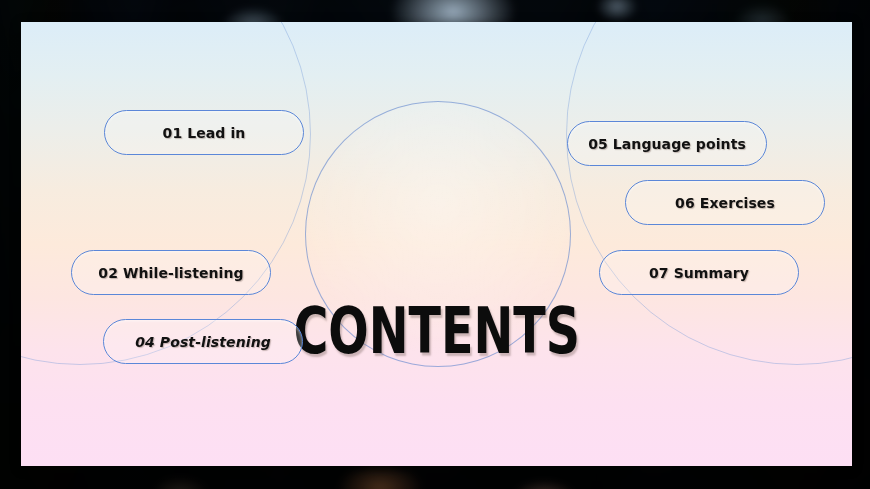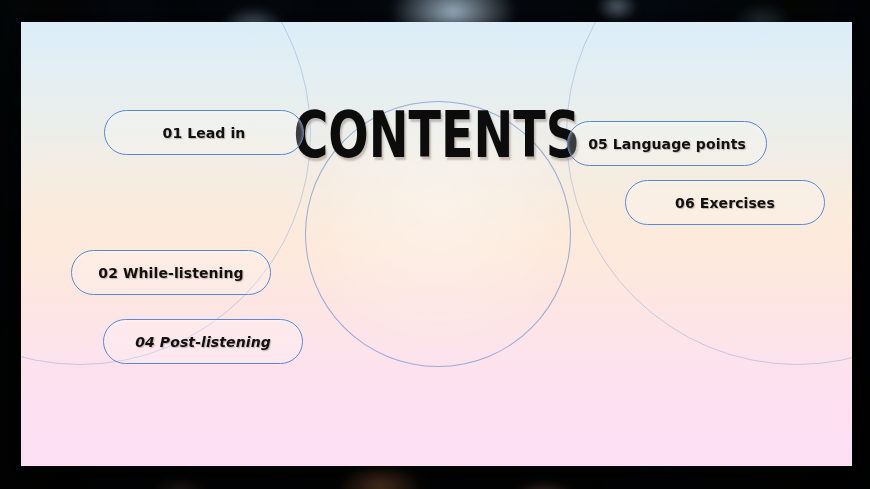--- a/index.html
+++ b/index.html
@@ -102,21 +102,21 @@
   }
 
   
   #contents-title {
     position: absolute;
     left: 284px;
     top: 79px;
     width: 264px;
     height: 264px;
     display: flex;
-    align-items: flex-start;
+    align-items: flex-end;
     justify-content: center;
   }
   #contents-title span {
     font-family: "DejaVu Sans", sans-serif;
     font-weight: 700;
     font-size: 58px;
     letter-spacing: 0px;
     color: #0c0c0c;
     transform: scaleX(0.82) scaleY(1.1);
     transform-origin: center;
@@ -186,15 +186,18 @@
     <div class="pill p4">
       <span>04 Post-listening</span>
     </div>
 
     <div class="pill p5">
       <span>05 Language points</span>
     </div>
     <div class="pill p6">
       <span>06 Exercises</span>
     </div>
+    <div class="pill p7">
+      <span>07 Summary</span>
+    </div>
 
   </div>
 </div>
 
 </body></html>

